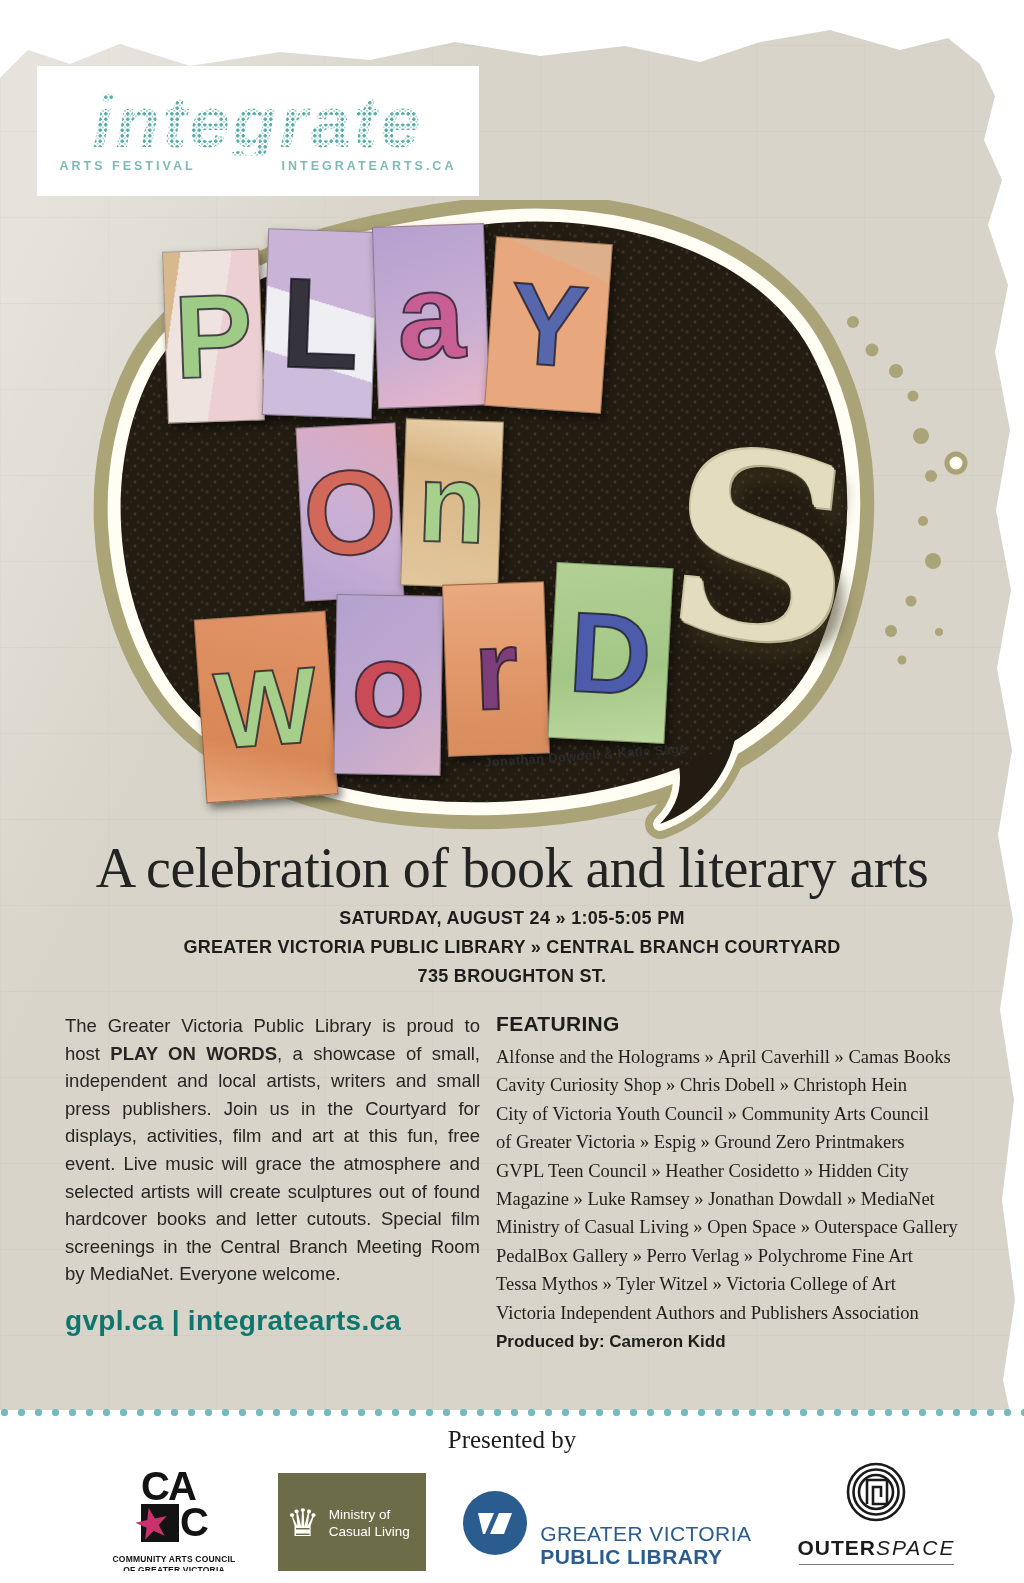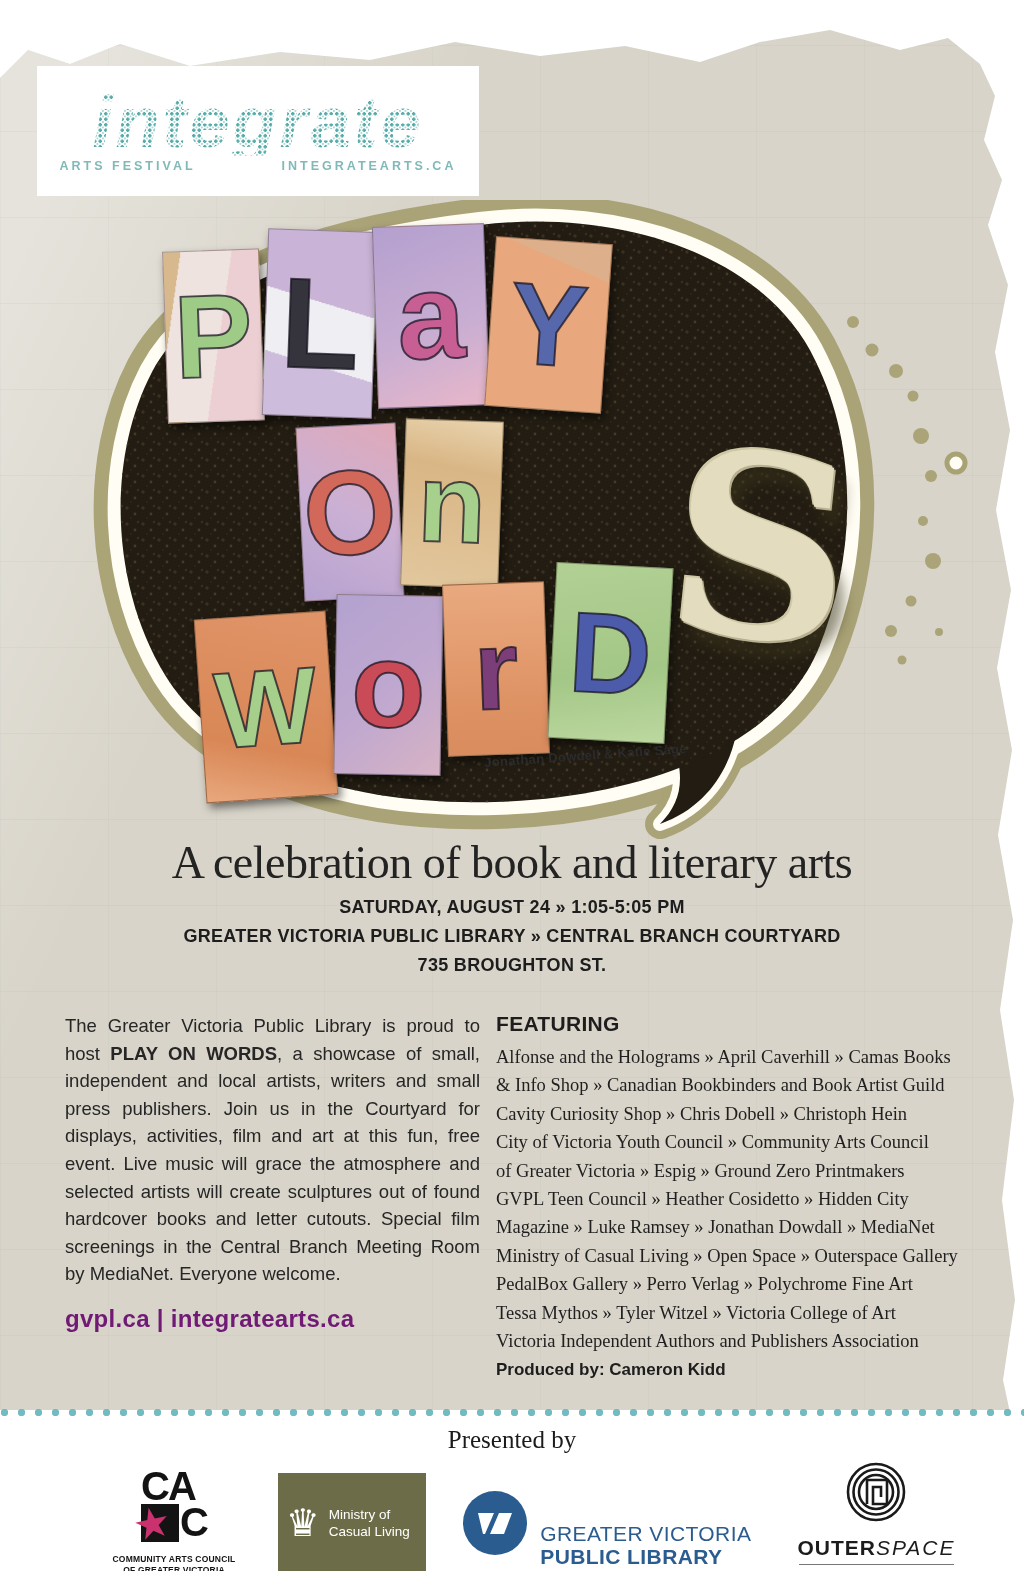--- a/index.html
+++ b/index.html
@@ -57,30 +57,30 @@
   .b-d{left:492px;top:365px;width:115px;height:174px;transform:rotate(3deg);font-size:114px;
        background:linear-gradient(170deg,#b2d094,#a3c786 60%,#bcd8a0);color:#4c5cab;}
   .chain-s{position:absolute;left:610px;top:222px;font-size:252px;line-height:1;font-weight:bold;
     font-family:"DejaVu Serif",serif;color:#e3dcbf;transform:rotate(6deg);
     text-shadow:2px 2px 0 #b8b090,-2px -2px 0 #cfc8a6,0 0 3px #8a8468,12px 16px 14px rgba(60,55,30,.55);}
   .credit{position:absolute;left:424px;top:548px;transform:rotate(-4deg);
     font-size:13px;font-weight:bold;color:#2b2b2b;letter-spacing:.3px;}
 
   
   .head-sec{position:absolute;left:0;right:0;top:836px;text-align:center;}
-  .headline{font-family:"Liberation Serif",serif;font-size:46px;color:#232323;letter-spacing:-.5px;}
+  .headline{font-family:"Liberation Serif",serif;font-size:56px;color:#232323;letter-spacing:-.5px;}
   .event{margin-top:4px;}
   .event-line{font-weight:bold;font-size:18px;line-height:29px;color:#1d1d1d;letter-spacing:.3px;}
 
   
   .cols{position:absolute;left:65px;top:1012px;width:896px;display:flex;gap:16px;}
   .left-col{width:415px;}
   .body-par{font-size:18.5px;line-height:27.6px;text-align:justify;color:#262626;}
   .body-par b{font-weight:bold;}
-  .links{margin-top:17px;font-size:24px;font-weight:bold;color:#701a75;letter-spacing:.3px;}
+  .links{margin-top:17px;font-size:28px;font-weight:bold;color:#0f766e;letter-spacing:.3px;}
   .right-col{flex:1;}
   .feat-title{font-weight:bold;font-size:21px;color:#1d1d1d;margin-bottom:7px;letter-spacing:.3px;}
   .feat-line{font-family:"Liberation Serif",serif;font-size:18.5px;line-height:28.4px;color:#1f1f1f;}
   .produced{font-weight:bold;font-size:17px;color:#1d1d1d;margin-top:5px;}
 
   
   .footer{position:absolute;left:0;bottom:0;width:1024px;height:161px;background:#fff;}
   .dots{position:absolute;left:0;top:-2px;width:1024px;height:9px;
     background-image:radial-gradient(circle at 4.5px 4.5px,#72bcc1 3.4px,rgba(114,188,193,0) 4px);
     background-size:17px 9px;background-repeat:repeat-x;}
@@ -192,21 +192,20 @@
   </div>
 
   <div class="cols">
     <div class="left-col">
       <div class="body-par"><span>The Greater Victoria Public Library is proud to host </span><b>PLAY ON WORDS</b><span>, a showcase of small, independent and local artists, writers and small press publishers. Join us in the Courtyard for displays, activities, film and art at this fun, free event. Live music will grace the atmosphere and selected artists will create sculptures out of found hardcover books and letter cutouts. Special film screenings in the Central Branch Meeting Room by MediaNet. Everyone welcome.</span></div>
       <div class="links">gvpl.ca | integratearts.ca</div>
     </div>
     <div class="right-col">
       <div class="feat-title">FEATURING</div>
       <div class="feat-line">Alfonse and the Holograms » April Caverhill » Camas Books</div>
-      <div class="feat-line">&amp; Info Shop » Canadian Bookbinders and Book Artist Guild</div>
       <div class="feat-line">Cavity Curiosity Shop » Chris Dobell »  Christoph Hein</div>
       <div class="feat-line">City of Victoria Youth Council » Community Arts Council</div>
       <div class="feat-line">of Greater Victoria » Espig » Ground Zero Printmakers</div>
       <div class="feat-line">GVPL Teen Council » Heather Cosidetto » Hidden City</div>
       <div class="feat-line">Magazine » Luke Ramsey »  Jonathan Dowdall » MediaNet</div>
       <div class="feat-line">Ministry of Casual Living »  Open Space » Outerspace Gallery</div>
       <div class="feat-line">PedalBox Gallery » Perro Verlag » Polychrome Fine Art</div>
       <div class="feat-line">Tessa Mythos » Tyler Witzel » Victoria College of Art</div>
       <div class="feat-line">Victoria Independent Authors and Publishers Association</div>
       <div class="produced">Produced by: Cameron Kidd</div>

